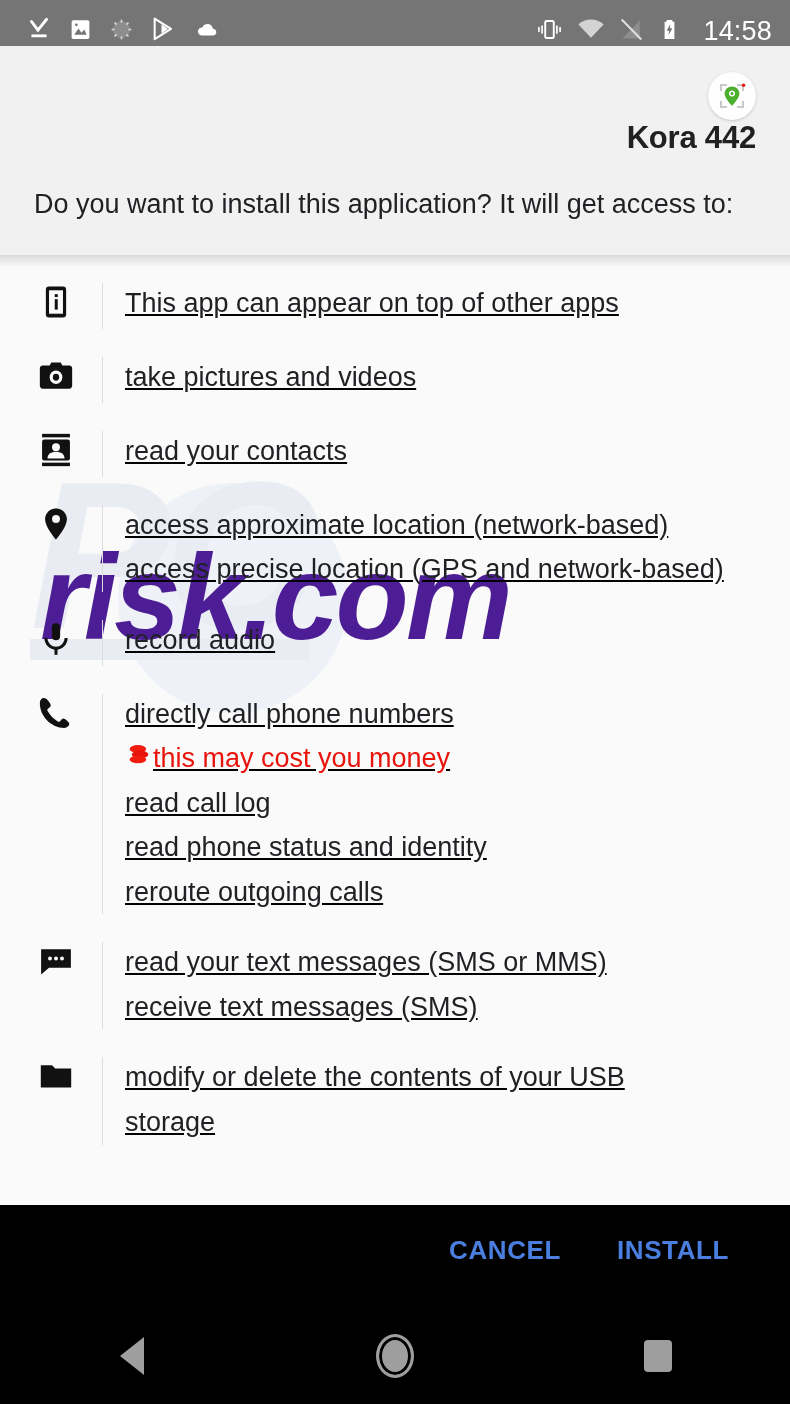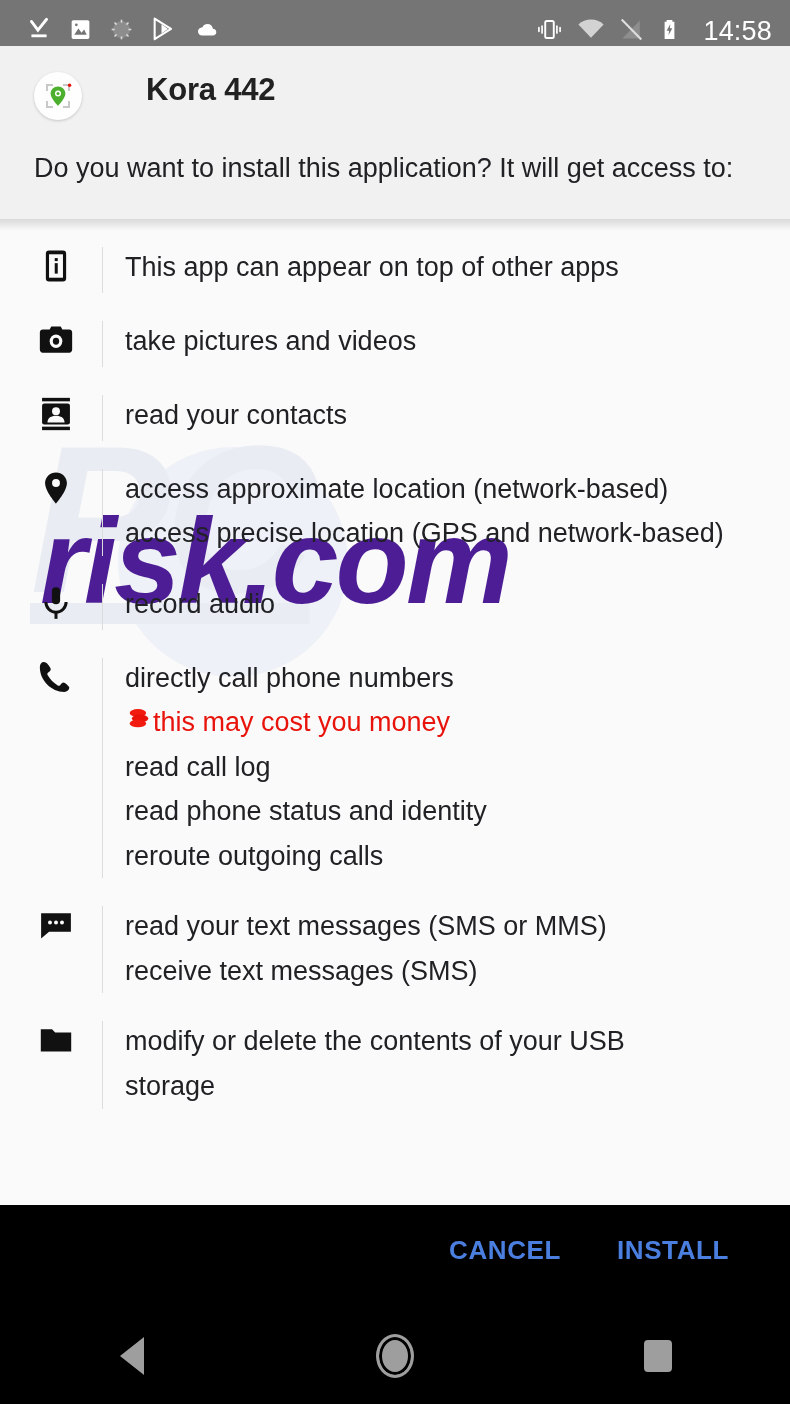--- a/index.html
+++ b/index.html
@@ -32,21 +32,21 @@
     margin-left:8px; line-height:1;
   }
 
   
   #header {
     flex:0 0 auto;
     background:#f1f1f1;
     padding:26px 34px 30px 34px;
     position:relative; z-index:3;
   }
-  #app-row { display:flex; align-items:flex-start; }
+  #app-row { display:flex; align-items:flex-end;flex-direction:column; }
   #app-icon {
     width:48px; height:48px; border-radius:50%;
     background:#fefefe;
     box-shadow:0 1px 3px rgba(0,0,0,.18);
     position:relative; flex:0 0 48px;
   }
   #app-title {
     font-size:31px; font-weight:bold; color:#212121;
     margin-left:64px; letter-spacing:-.2px;
   }
@@ -80,20 +80,21 @@
     color:#4c1d95; letter-spacing:-3px; line-height:1;
   }
   #wm-dot {
     position:absolute; left:118px; top:228px;
     width:230px; height:230px; border-radius:50%;
     background:#eef1f7;
   }
   #list {
     position:relative; z-index:1;
     padding:26px 0 0 0;
+    text-decoration:underline;
   }
   .perm-group {
     display:flex; align-items:flex-start;
     padding:0 20px 0 34px;
     margin-bottom:26px;
   }
   .perm-icon {
     flex:0 0 44px; width:44px; height:44px;
     display:flex; align-items:flex-start; justify-content:center;
     padding-top:2px;

